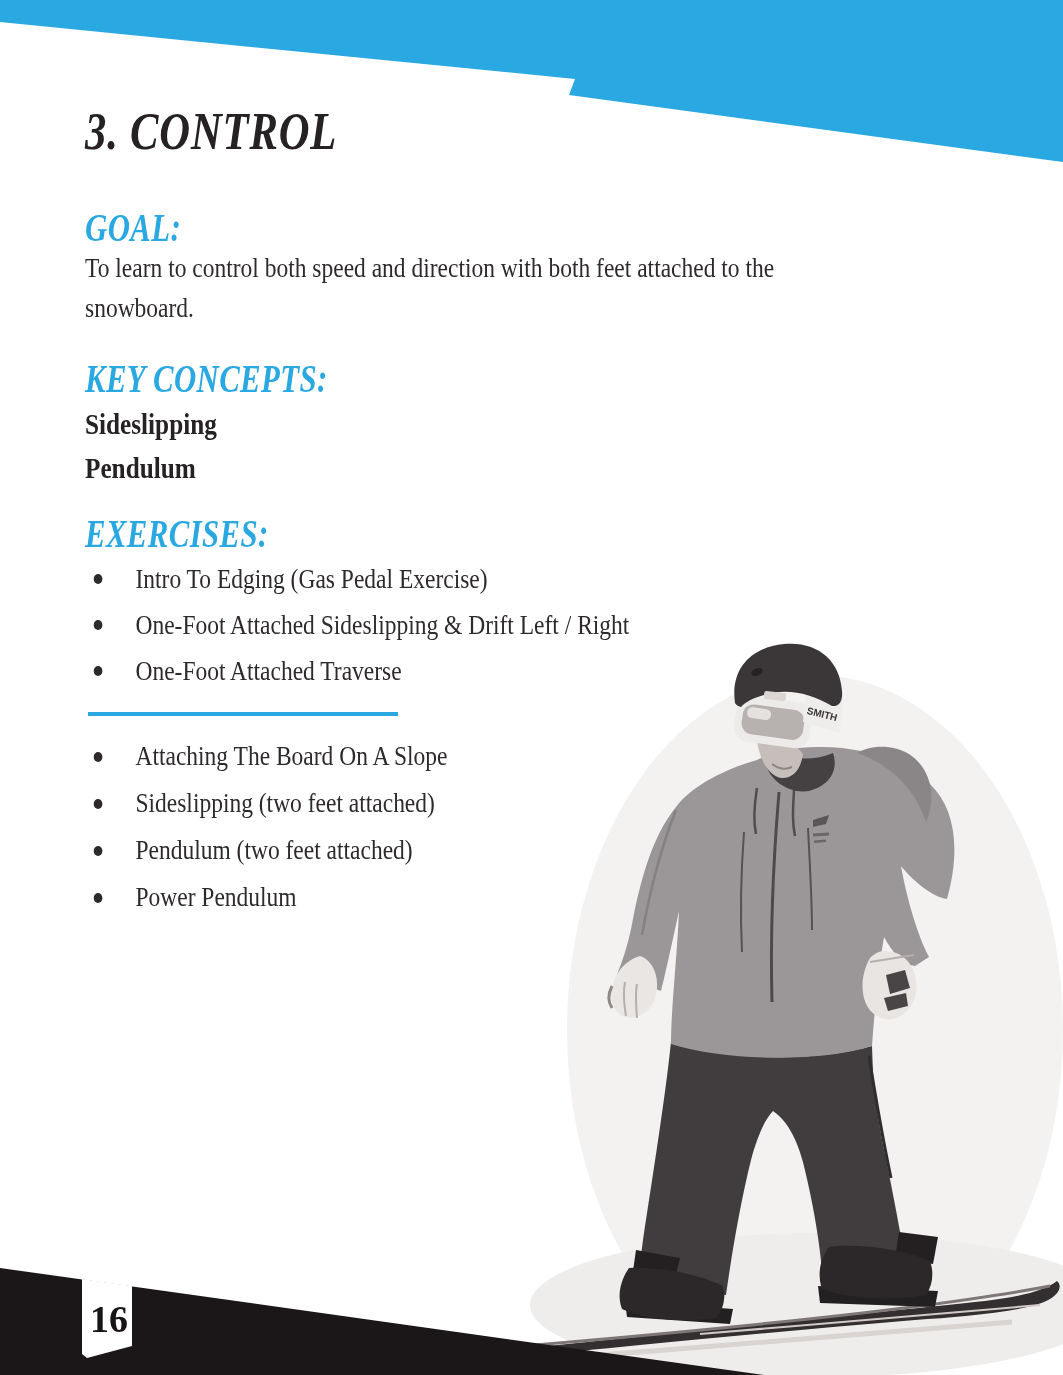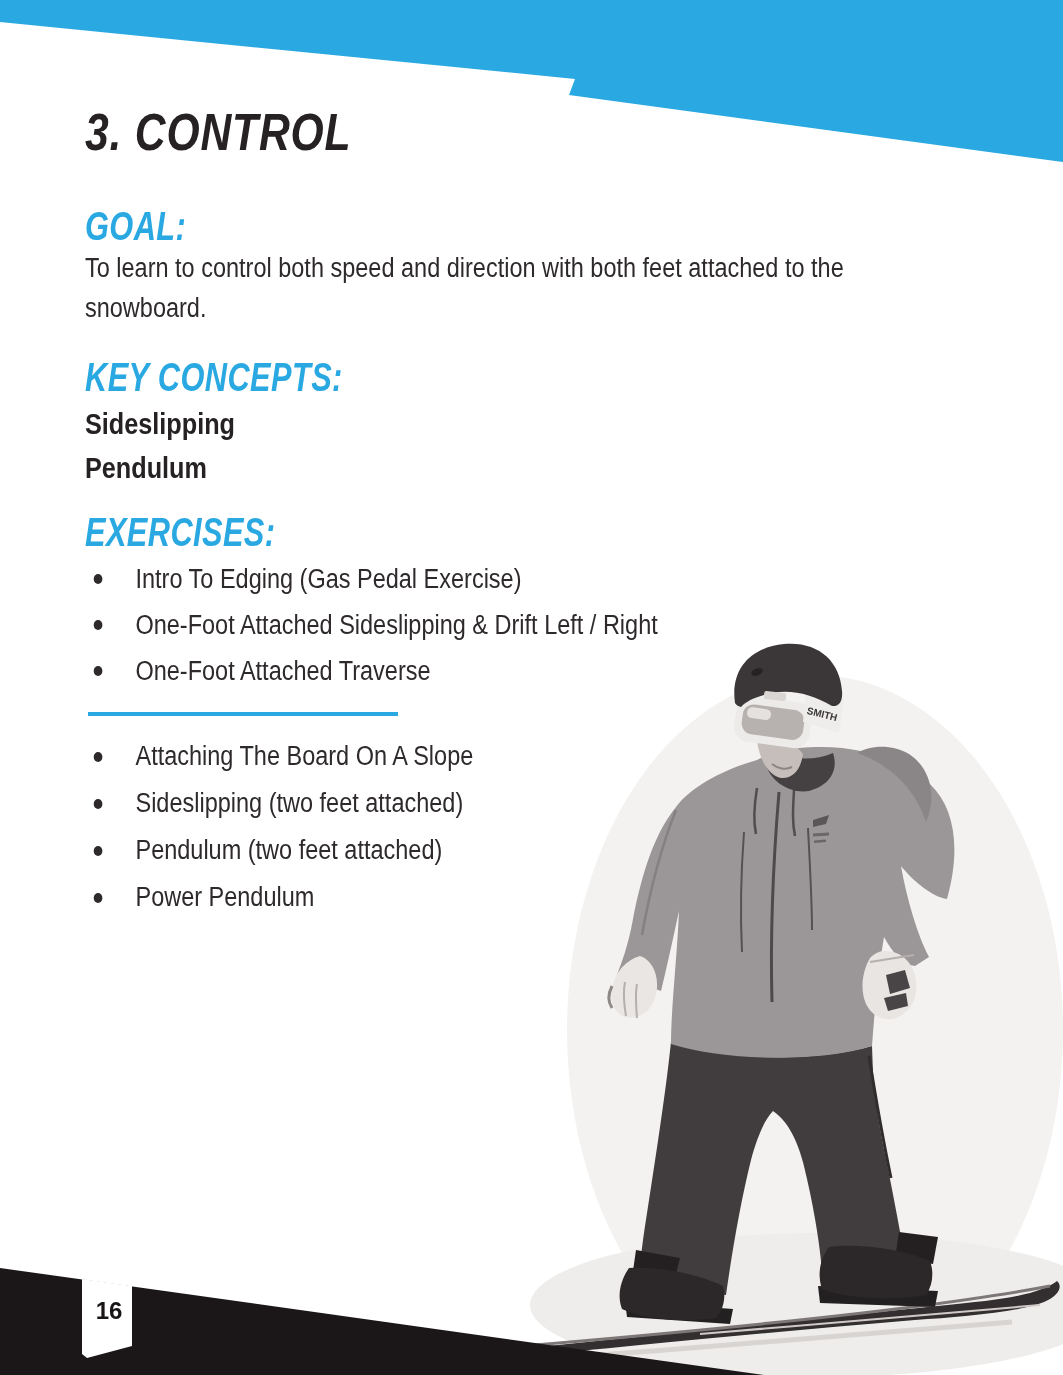--- a/index.html
+++ b/index.html
@@ -4,21 +4,21 @@
 <style>
   html,body{margin:0;padding:0;background:#888;}
   .page{
     position:relative;
     width:1063px;height:1375px;
     background:#ffffff;
     overflow:hidden;
     font-family:"Liberation Sans", sans-serif;
   }
   .decor{position:absolute;left:0;top:0;width:1063px;height:1375px;}
-  .txt-layer{position:absolute;left:0;top:0;width:929px;height:1375px;}
+  .txt-layer{position:absolute;left:0;top:0;width:929px;height:1375px;font-family:Liberation Serif, serif;}
   .abs{position:absolute;}
 
   .page-title{
     left:85px;top:102px;
     font-size:52px;font-weight:bold;font-style:italic;
     color:#262223;letter-spacing:1px;
     transform:scaleX(0.82);transform-origin:left top;
     white-space:nowrap;
   }
   .section-heading{
@@ -49,21 +49,21 @@
   .dot{
     flex:0 0 auto;width:10px;height:10px;border-radius:50%;
     background:#2e2a2b;margin-left:10px;margin-right:38px;
   }
   .li-txt{font-size:27px;color:#2e2a2b;white-space:nowrap;}
   .divider{
     left:88px;top:712px;width:310px;height:4px;background:#29a8e1;
   }
   .page-num{
     left:86px;top:1297px;width:46px;
-    font-size:24px;font-weight:bold;color:#191516;
+    font-size:38px;font-weight:bold;color:#191516;
     text-align:center;
   }
 </style>
 </head>
 <body>
 
 <div class="page">
 
   <svg class="decor" viewBox="0 0 1063 1375">
 

